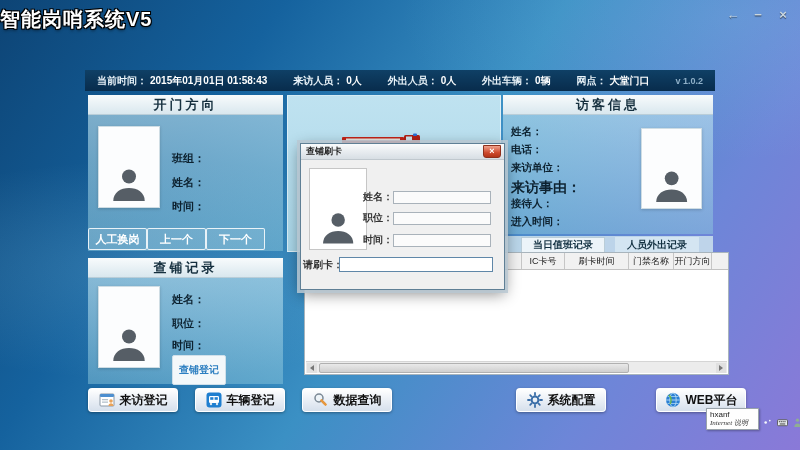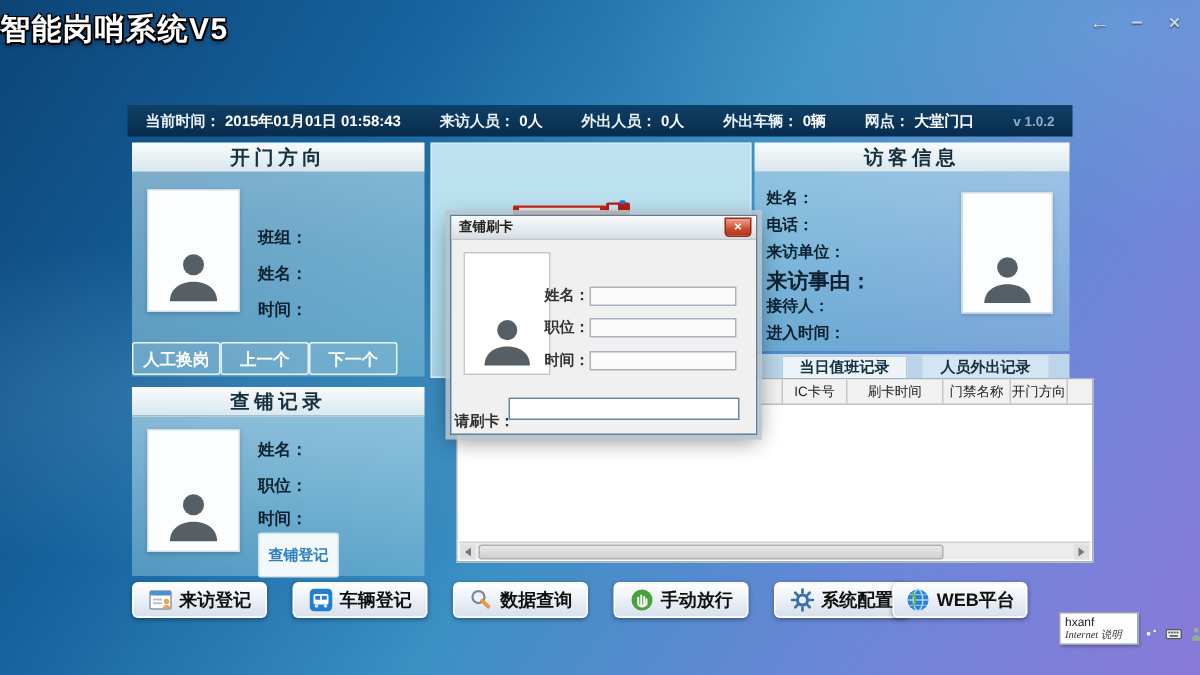--- a/index.html
+++ b/index.html
@@ -266,21 +266,21 @@
     </div>
     <div class="dlg-row" style="left:58px; top:67px;">
       <span class="dlg-label">职位：</span>
       <input class="dlg-input" value="" style="">
     </div>
     <div class="dlg-row" style="left:58px; top:89px;">
       <span class="dlg-label">时间：</span>
       <input class="dlg-input" value="" style="">
     </div>
     <div class="dlg-row" style="left:2px; top:113px;">
-      <span class="dlg-label" style="width:36px;margin-top:17px;">请刷卡：</span>
+      <span class="dlg-label" style="width:36px;">请刷卡：</span>
       <input class="swipe-input" value="" style="">
     </div>
   </div>
 
   <div class="toolbar-btn" style="left:88px;">
     <svg viewBox="0 0 16 16">
       <rect x="1" y="2" width="14" height="12" rx="1" fill="#fff" stroke="#8a98a6"></rect>
       <rect x="1" y="2" width="14" height="3" rx="1" fill="#4d8fd0"></rect>
       <rect x="3" y="7" width="6" height="1.3" fill="#b5c2cc"></rect>
         <rect x="3" y="9.5" width="6" height="1.3" fill="#b5c2cc"></rect>
@@ -300,46 +300,38 @@
     </svg>
     <span>车辆登记</span>
   </div>
   <div class="toolbar-btn" style="left:302px;">
     <svg viewBox="0 0 16 16">
       <circle cx="6" cy="6" r="4" fill="#eef4f8" stroke="#7a8894" stroke-width="1.5"></circle>
       <line x1="9" y1="9" x2="12" y2="12" stroke="#7a8894" stroke-width="2" stroke-linecap="round"></line>
       <rect x="8.5" y="6.8" width="8" height="2.4" rx="0.6" transform="rotate(45 8.5 6.8)" fill="#e8973c"></rect>
     </svg>
     <span>数据查询</span>
-  </div>
-  <div class="toolbar-btn" style="left:409px;">
-    <svg viewBox="0 0 16 16">
-      <circle cx="8" cy="8" r="7" fill="#46a33c"></circle>
-      <path d="M5.5 11V6.5M7.5 11V5M9.5 11V6M11 11V7.5" stroke="#fff" stroke-width="1.3" stroke-linecap="round"></path>
-      <path d="M5.5 11c0 1.5 1 2 2.5 2s3-0.5 3-2z" fill="#fff"></path>
-    </svg>
-    <span>手动放行</span>
   </div>
   <div class="toolbar-btn" style="left:516px;">
     <svg viewBox="0 0 16 16">
       <g stroke="#3a6ea8" stroke-width="1.8" stroke-linecap="round">
         <line x1="8" y1="1" x2="8" y2="3"></line>
           <line x1="8" y1="13" x2="8" y2="15"></line>
         <line x1="1" y1="8" x2="3" y2="8"></line>
           <line x1="13" y1="8" x2="15" y2="8"></line>
         <line x1="3.2" y1="3.2" x2="4.6" y2="4.6"></line>
           <line x1="11.4" y1="11.4" x2="12.8" y2="12.8"></line>
         <line x1="3.2" y1="12.8" x2="4.6" y2="11.4"></line>
           <line x1="11.4" y1="4.6" x2="12.8" y2="3.2"></line>
       </g>
       <circle cx="8" cy="8" r="3.4" fill="none" stroke="#3a6ea8" stroke-width="2"></circle>
     </svg>
     <span>系统配置</span>
   </div>
-  <div class="toolbar-btn" style="left:595px;text-align:right;">
+  <div class="toolbar-btn" style="left:656px;text-align:right;">
     <svg viewBox="0 0 16 16">
       <circle cx="8" cy="8" r="7" fill="#2a7fd4"></circle>
       <ellipse cx="8" cy="8" rx="3.2" ry="7" fill="none" stroke="#a9d4f2" stroke-width="1"></ellipse>
       <line x1="1" y1="8" x2="15" y2="8" stroke="#a9d4f2" stroke-width="1"></line>
       <path d="M2.5 4.5h11M2.5 11.5h11" stroke="#a9d4f2" stroke-width="0.8"></path>
       <path d="M4 3c2 2 3 6 1 9" stroke="#6db648" stroke-width="1.4" fill="none"></path>
     </svg>
     <span>WEB平台</span>
   </div>
 

